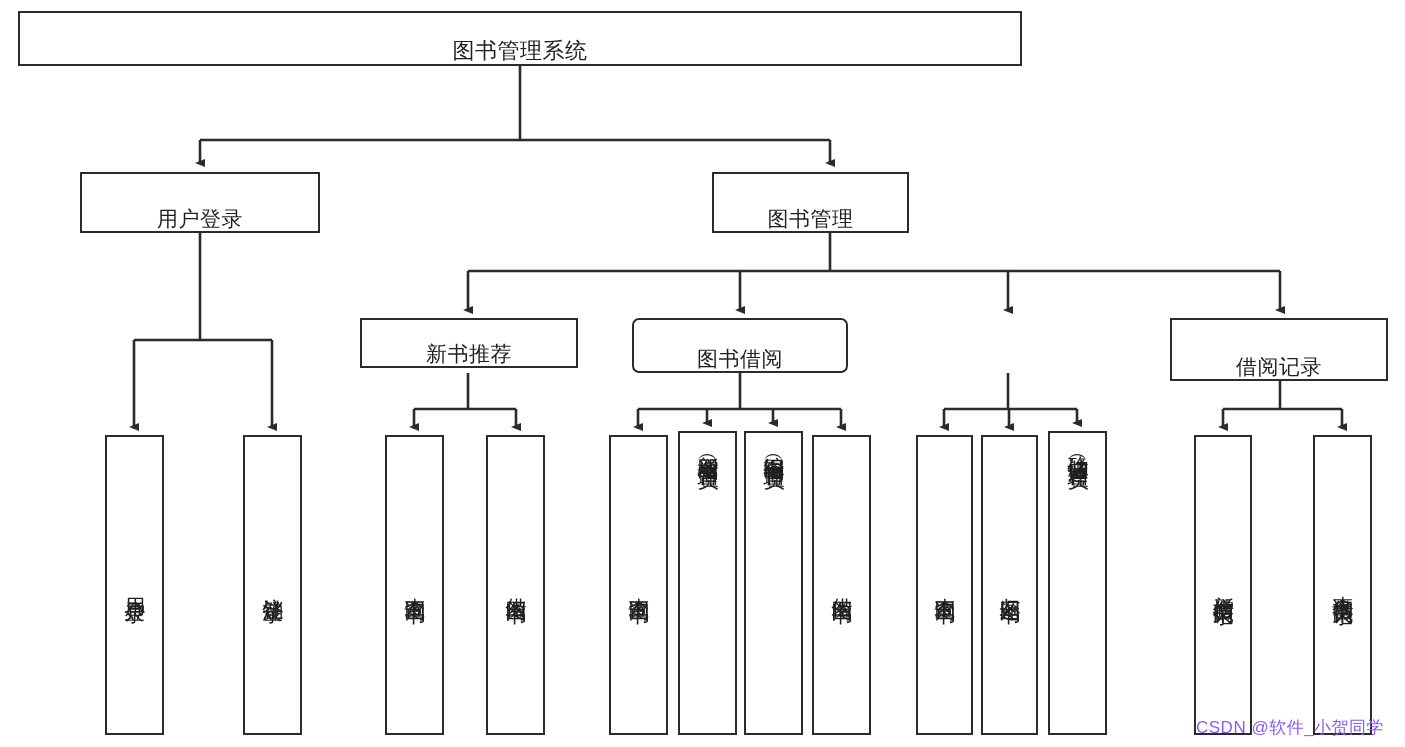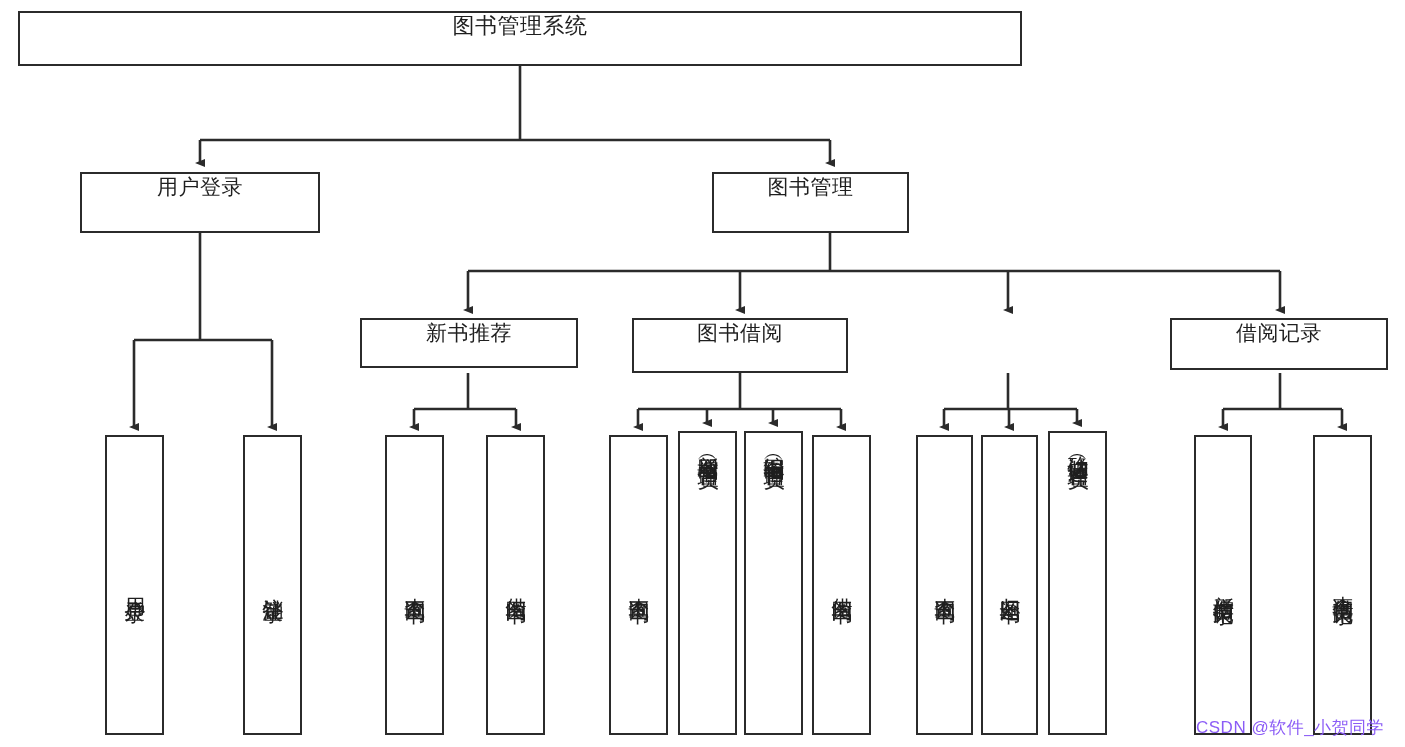--- a/index.html
+++ b/index.html
@@ -25,21 +25,21 @@
     width: 1405px;
     height: 747px;
     pointer-events: none;
   }
   .node {
     position: absolute;
     box-sizing: border-box;
     border: 2.5px solid #2b2b2b;
     background: #ffffff;
     display: flex;
-    align-items: flex-start;
+    align-items: flex-end;
     justify-content: center;
     text-align: center;
   }
   .node .label {
     font-size: 21px;
     line-height: 1.2;
     letter-spacing: 0.5px;
     color: #1f1f1f;
     white-space: nowrap;
   }
@@ -132,24 +132,24 @@
   <div class="node" style="left:80px; top:172px; width:240px; height:61px;">
     <span class="label">用户登录</span>
   </div>
   <div class="node" style="left:712px; top:172px; width:197px; height:61px;">
     <span class="label">图书管理</span>
   </div>
 
   <div class="node" style="left:360px; top:318px; width:218px; height:50px;">
     <span class="label">新书推荐</span>
   </div>
-  <div class="node" style="left:632px; top:318px; width:216px; height:55px;">
+  <div class="node" style="left:632px; top:318px; width:216px; height:55px;border-radius:7px;">
     <span class="label">图书借阅</span>
   </div>
-  <div class="node" style="left:1170px; top:318px; width:218px; height:52px;">
+  <div class="node" style="left:1170px; top:318px; width:218px; height:63px;">
     <span class="label">借阅记录</span>
   </div>
 
   <div class="node leaf center-text" style="left:105px; top:435px; width:59px; height:300px;">
     <span class="label">用户登录</span>
   </div>
   <div class="node leaf center-text" style="left:243px; top:435px; width:59px; height:300px;">
     <span class="label">注销登录</span>
   </div>
   <div class="node leaf center-text" style="left:385px; top:435px; width:59px; height:300px;">

